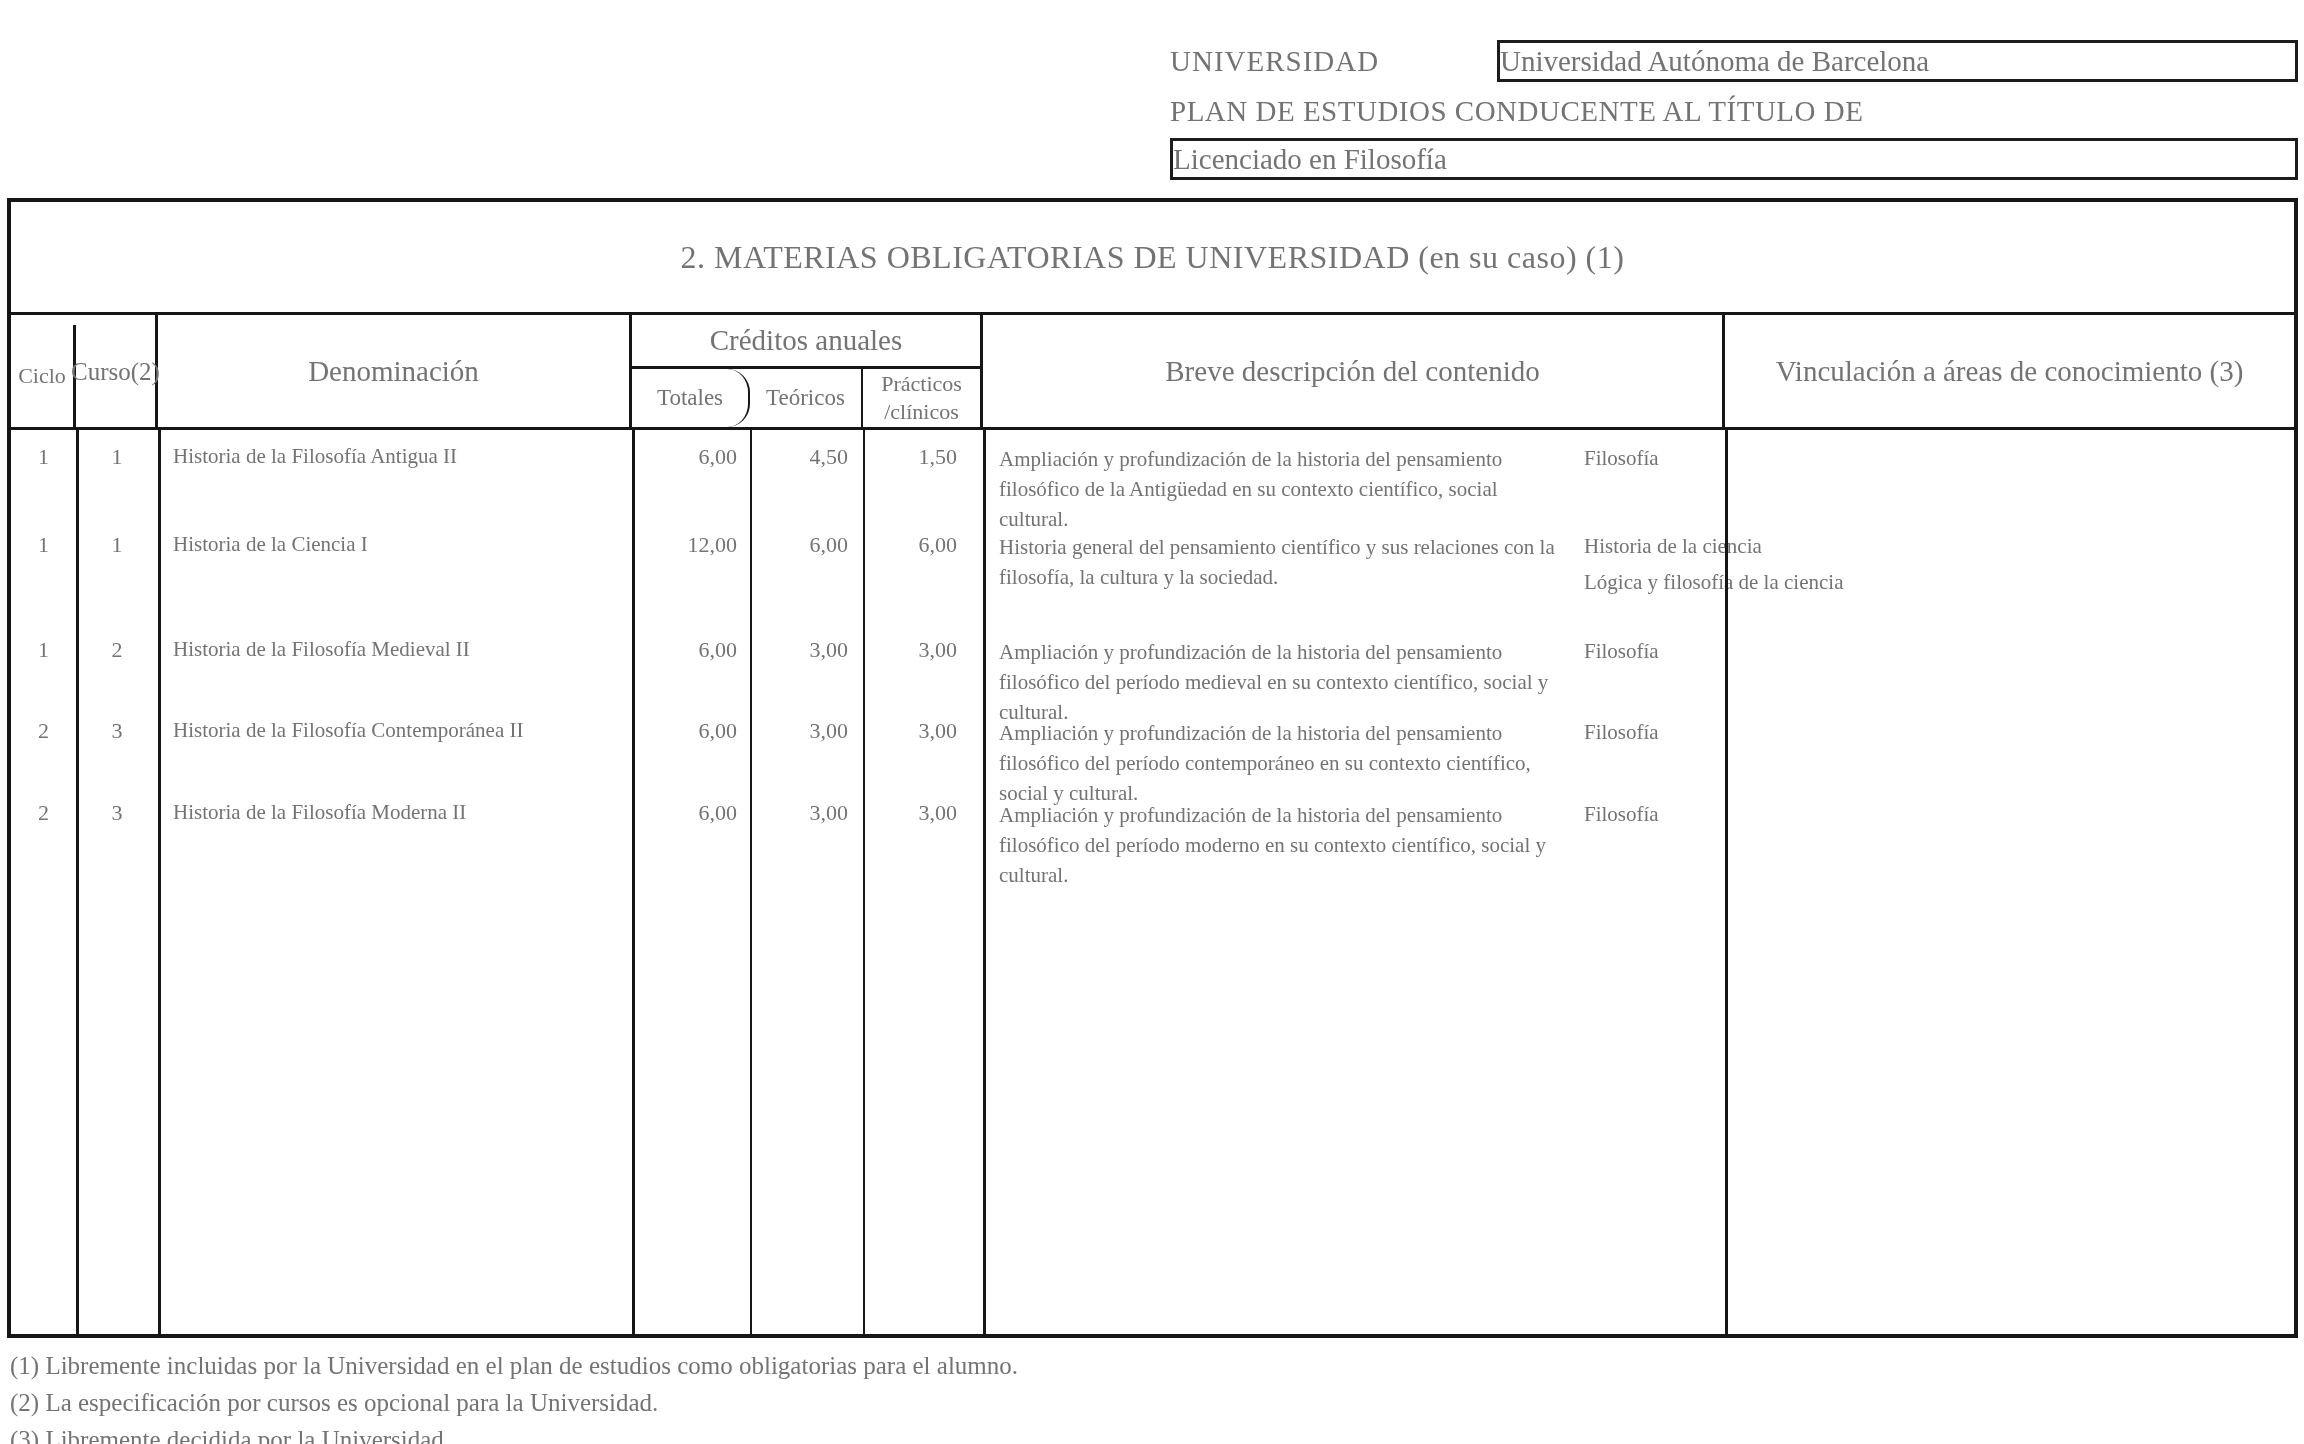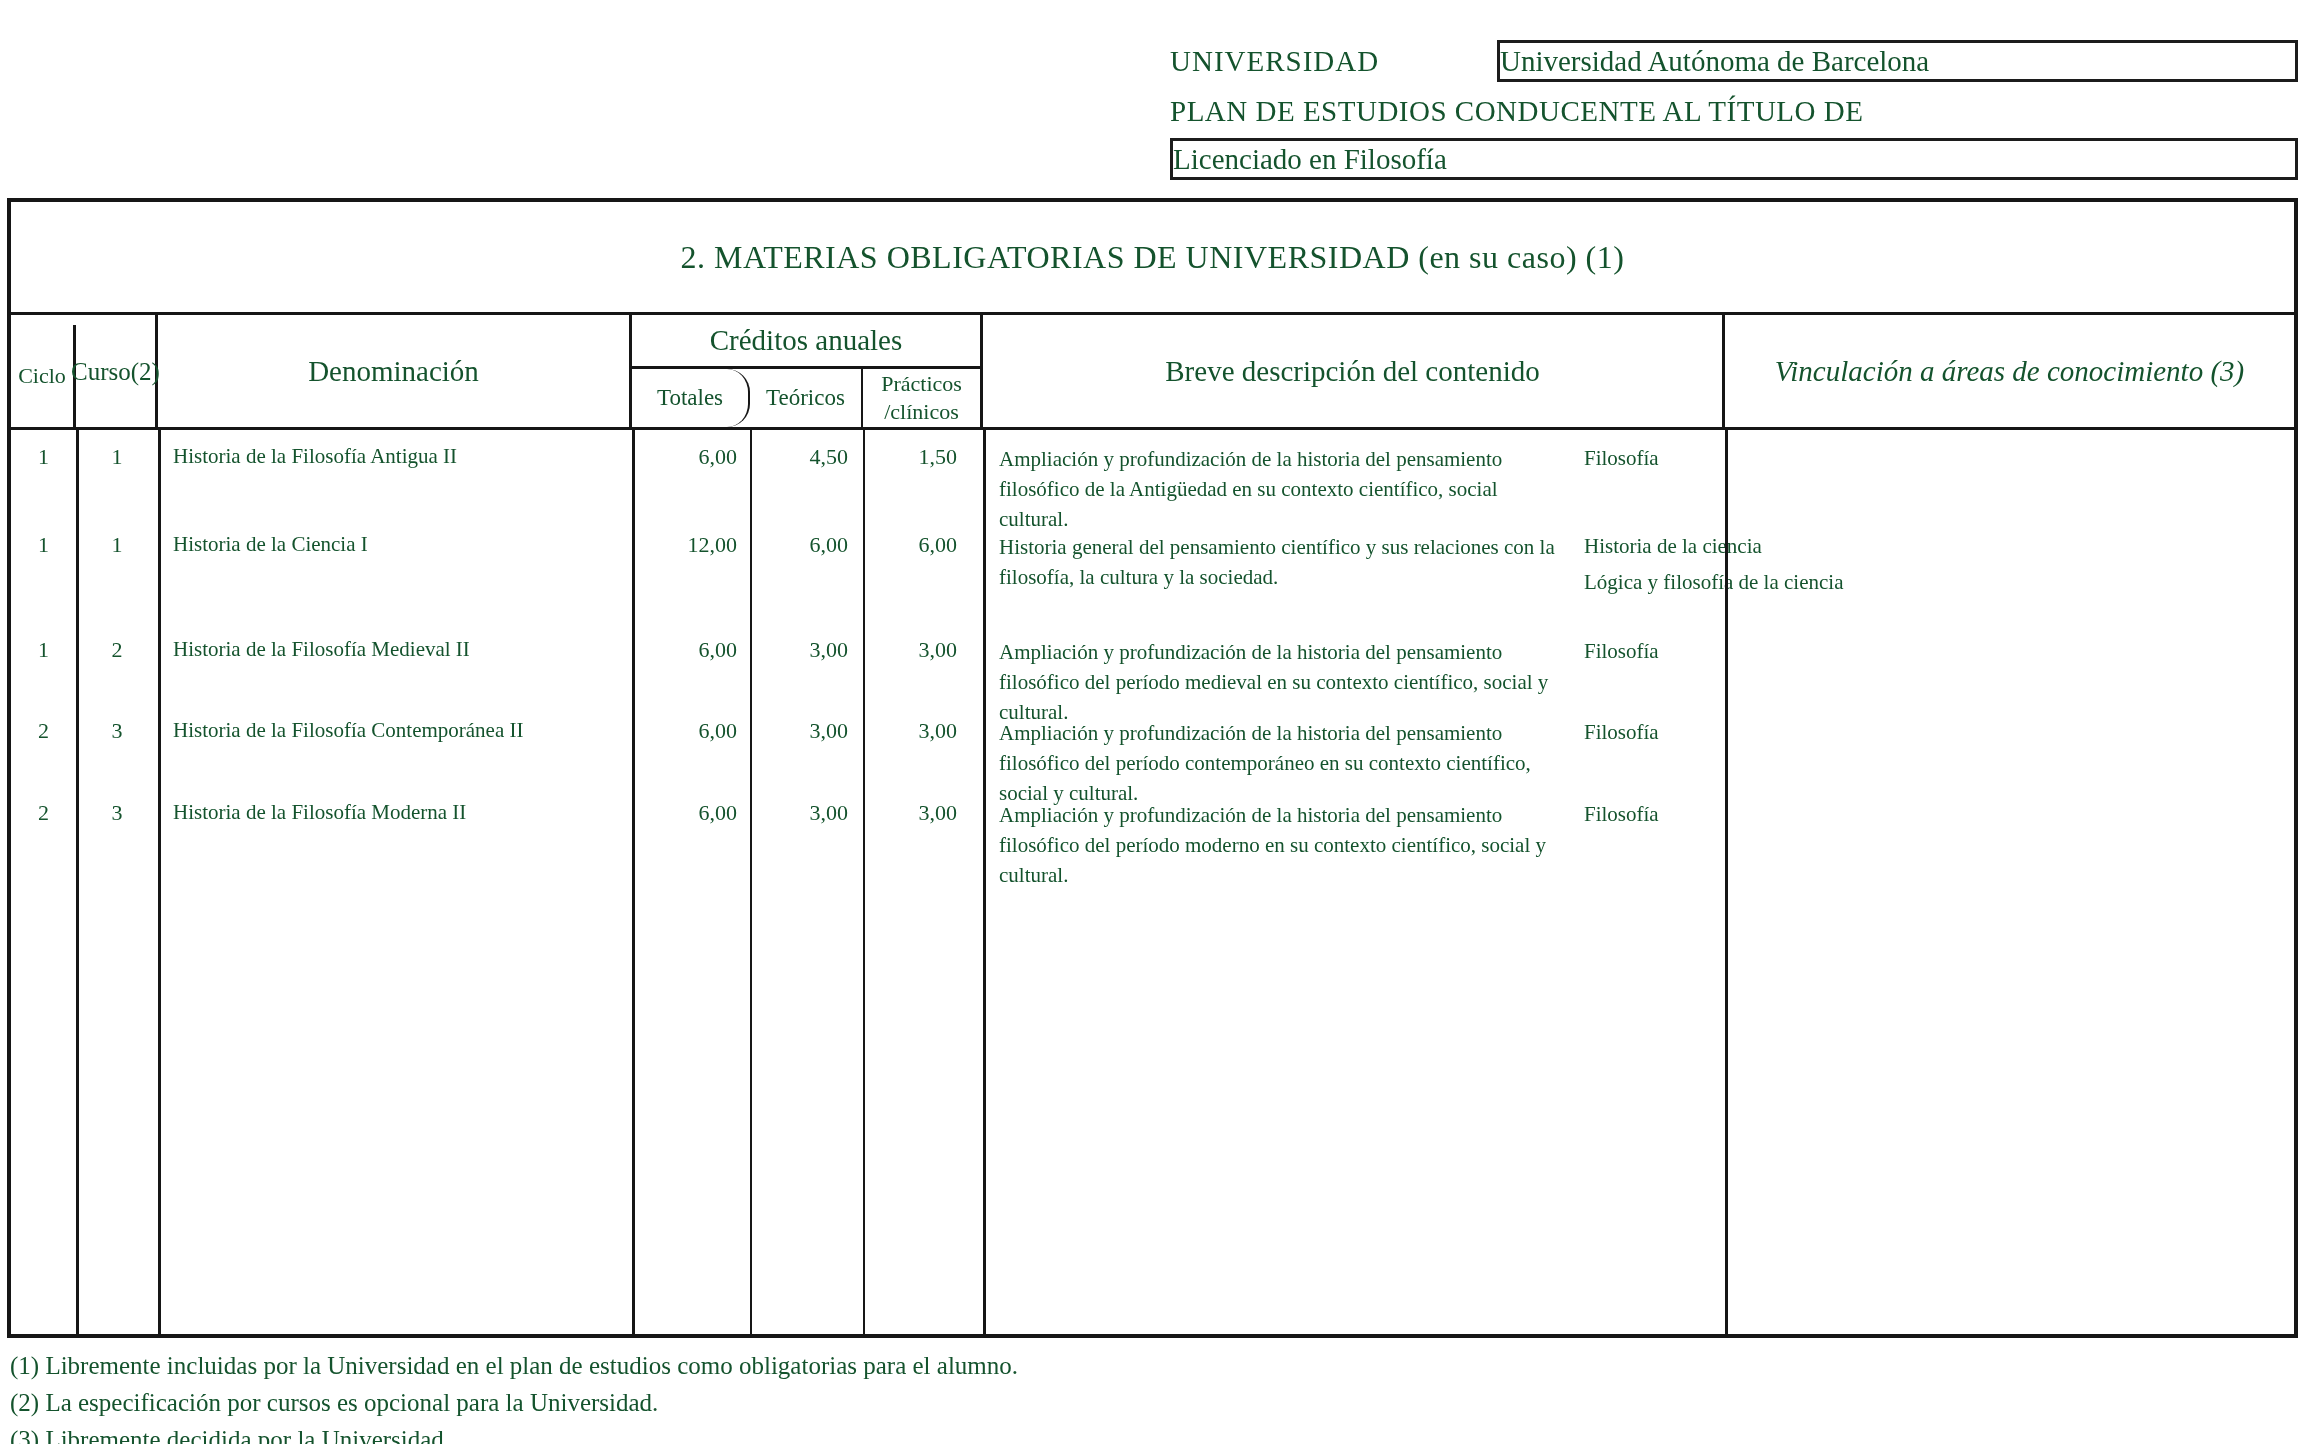--- a/index.html
+++ b/index.html
@@ -2,21 +2,21 @@
 <html><head>
 <meta charset="utf-8">
 <style>
   html, body { margin: 0; padding: 0; background: #ffffff; }
   .page {
     position: relative;
     width: 2304px;
     height: 1444px;
     background: #ffffff;
     font-family: "Liberation Serif", "DejaVu Serif", serif;
-    color: #14532d;
+    color: #737373;
     overflow: hidden;
   }
 
   
   .letterhead { position: absolute; left: 1170px; top: 40px; width: 1128px; }
   .lh-row1 { display: flex; height: 42px; }
   .lh-label {
     width: 327px; font-size: 29px; letter-spacing: 1px;
     display: flex; align-items: center;
   }
@@ -55,21 +55,21 @@
   .h-cred-top {
     height: 54px; border-bottom: 3px solid #161616; box-sizing: border-box;
     display: flex; align-items: center; justify-content: center; font-size: 29px;
   }
   .h-cred-bot { flex: 1; display: flex; }
   .h-sub { box-sizing: border-box; display: flex; align-items: center; justify-content: center; text-align: center; }
   .h-tot  { width: 118px; border-right: 2px solid #161616; font-size: 23px; border-radius: 23px; }
   .h-teo  { width: 113px; border-right: 2px solid #161616; font-size: 23px; }
   .h-prac { flex: 1; flex-direction: column; font-size: 22px; line-height: 28px; }
   .h-desc { width: 742px; font-size: 29px; }
-  .h-vinc { flex: 1; font-size: 29px; border-right: none; padding: 0 10px; font-style: italic; }
+  .h-vinc { flex: 1; font-size: 29px; border-right: none; padding: 0 10px; }
 
   .t-body { flex: 1; position: relative; box-sizing: border-box; padding-top: 14px; }
   .vline { position: absolute; top: 0; bottom: 0; width: 0; border-left: 3px solid #161616; }
   .vline.thin { border-left-width: 2px; }
 
   .t-row { display: flex; align-items: flex-start; }
   .c { box-sizing: border-box; }
   .c-ciclo { width: 65px;  text-align: center; font-size: 22px; }
   .c-curso { width: 82px;  text-align: center; font-size: 22px; }
   .c-denom { width: 474px; padding-left: 15px; font-size: 21px; white-space: nowrap; }

